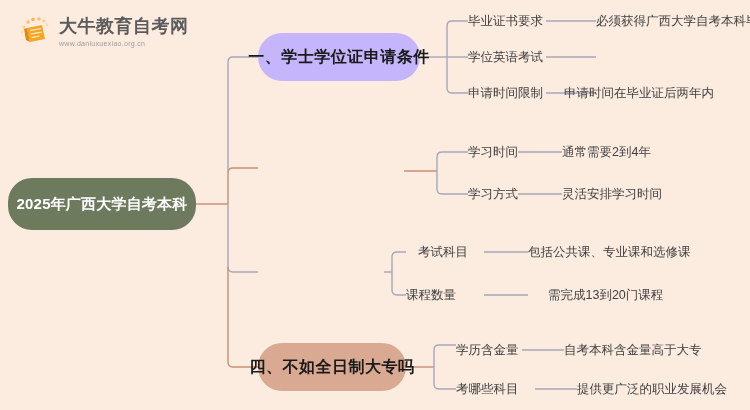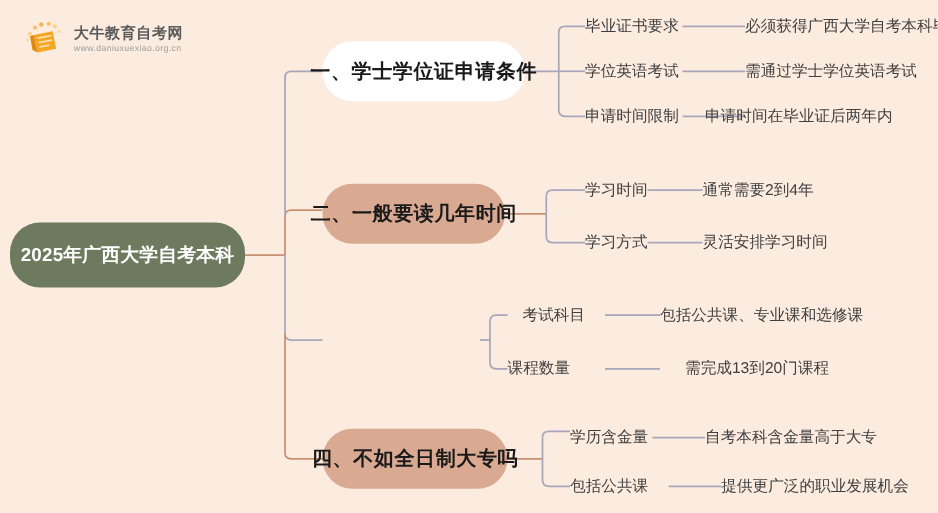--- a/index.html
+++ b/index.html
@@ -9,41 +9,41 @@
     font-family: "Liberation Sans", "DejaVu Sans", sans-serif;
     overflow: hidden;
     position: relative;
   }
   #canvas { position: relative; width: 750px; height: 410px; }
 
   
   #logo { position: absolute; left: 18px; top: 16px; display: flex; align-items: center; gap: 7px; }
   #logo-mark { position: relative; width: 34px; height: 32px; flex: 0 0 auto; }
   #logo-text { display: flex; flex-direction: column; justify-content: center; }
-  #logo-title { font-size: 12px; font-weight: bold; color: #5b5b5b; letter-spacing: .5px; line-height: 1.15; }
+  #logo-title { font-size: 18px; font-weight: bold; color: #5b5b5b; letter-spacing: .5px; line-height: 1.15; }
   #logo-url { font-size: 7px; color: #9b9b9b; letter-spacing: .3px; line-height: 1.3; margin-top: 2px; }
 
   
   #wires { position: absolute; left: 0; top: 0; width: 750px; height: 410px; pointer-events: none; }
 
   
   .node {
     position: absolute;
     display: flex; align-items: center; justify-content: center;
     font-weight: bold;
     white-space: nowrap;
     border-radius: 26px;
   }
   #root-node {
     left: 8px; top: 178px; width: 188px; height: 52px;
     background: #6e7a5e; color: #ffffff;
     font-size: 15px; border-radius: 24px; letter-spacing: .2px;
   }
   .branch-node { height: 48px; border-radius: 24px; font-size: 16px; color: #1a1a1a; letter-spacing: .5px; }
-  .branch-purple { background: #ffffff; }
+  .branch-purple { background: #c4b5fd; }
   .branch-tan    { background: #d9a991; }
 
   #branch-1 { left: 258px; top: 33px;  width: 162px; }
   #branch-2 { left: 258px; top: 147px; width: 146px; }
   #branch-3 { left: 258px; top: 248px; width: 126px; }
   #branch-4 { left: 258px; top: 343px; width: 148px; }
 
   
   .leaf-label, .leaf-value {
     position: absolute;
@@ -123,45 +123,43 @@
     <path d="M434 350 V384" stroke="#a8a6bb" stroke-width="1.4" fill="none"></path>
     <path d="M434 384 Q434 389 439 389 H456" stroke="#a8a6bb" stroke-width="1.4" fill="none"></path>
     <path d="M522 350 H564" stroke="#a8a6bb" stroke-width="1.4" fill="none"></path>
     <path d="M535 389 H577" stroke="#a8a6bb" stroke-width="1.4" fill="none"></path>
   </svg>
 
   <div id="root-node" class="node">2025年广西大学自考本科</div>
 
   <div id="branch-1" class="node branch-node branch-purple">一、学士学位证申请条件</div>
 
-  <div id="branch-2" class="node branch-node branch-tan">二、一般要读几年时间</div>
 
 
   <div id="branch-4" class="node branch-node branch-tan">四、不如全日制大专吗</div>
 
   <div class="leaf-label" style="left:468px; top:21px;">毕业证书要求</div>
   <div class="leaf-value" style="left:596px; top:21px;">必须获得广西大学自考本科毕业证</div>
 
   <div class="leaf-label" style="left:468px; top:57px;">学位英语考试</div>
-  <div class="leaf-value" style="left:596px; top:57px;">需通过学士学位英语考试</div>
 
   <div class="leaf-label" style="left:468px; top:93px;">申请时间限制</div>
   <div class="leaf-value" style="left:564px; top:93px;text-align:center;">申请时间在毕业证后两年内</div>
 
   <div class="leaf-label" style="left:468px; top:152px;">学习时间</div>
   <div class="leaf-value" style="left:562px; top:152px;">通常需要2到4年</div>
 
   <div class="leaf-label" style="left:468px; top:194px;">学习方式</div>
   <div class="leaf-value" style="left:562px; top:194px;">灵活安排学习时间</div>
 
   <div class="leaf-label" style="left:406px; top:252px;padding-left:12px;">考试科目</div>
   <div class="leaf-value" style="left:528px; top:252px;">包括公共课、专业课和选修课</div>
 
   <div class="leaf-label" style="left:406px; top:295px;">课程数量</div>
   <div class="leaf-value" style="left:528px; top:295px;margin-left:20px;">需完成13到20门课程</div>
 
   <div class="leaf-label" style="left:456px; top:350px;">学历含金量</div>
   <div class="leaf-value" style="left:564px; top:350px;">自考本科含金量高于大专</div>
 
-  <div class="leaf-label" style="left:456px; top:389px;">包括公共课</div>
+  <div class="leaf-label" style="left:456px; top:389px;">考哪些科目</div>
   <div class="leaf-value" style="left:577px; top:389px;">提供更广泛的职业发展机会</div>
 
 </div>
 
 </body></html>

